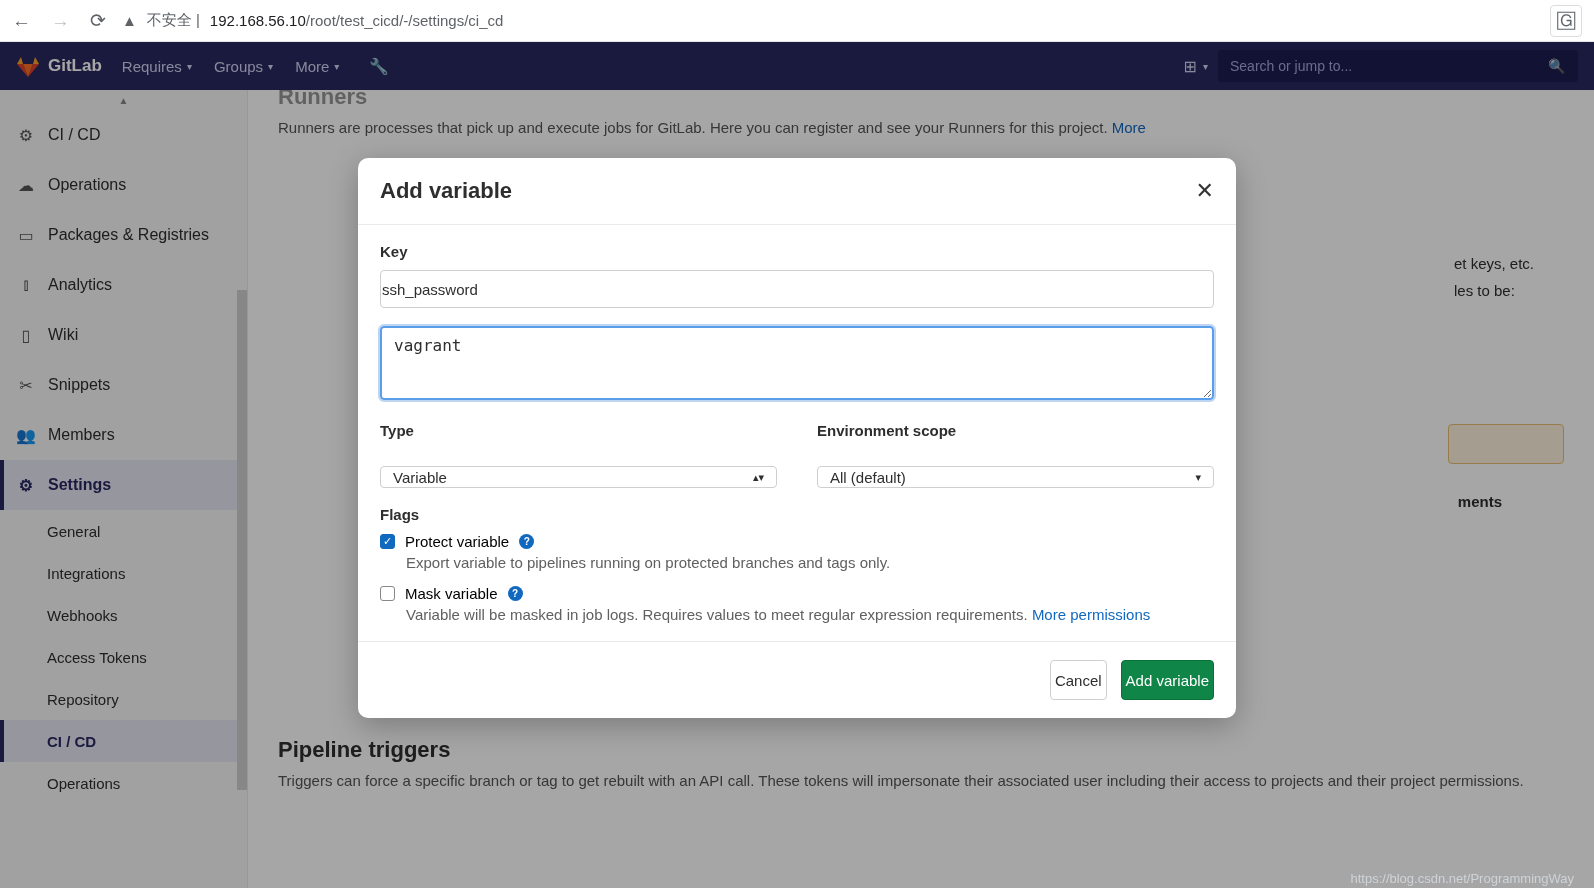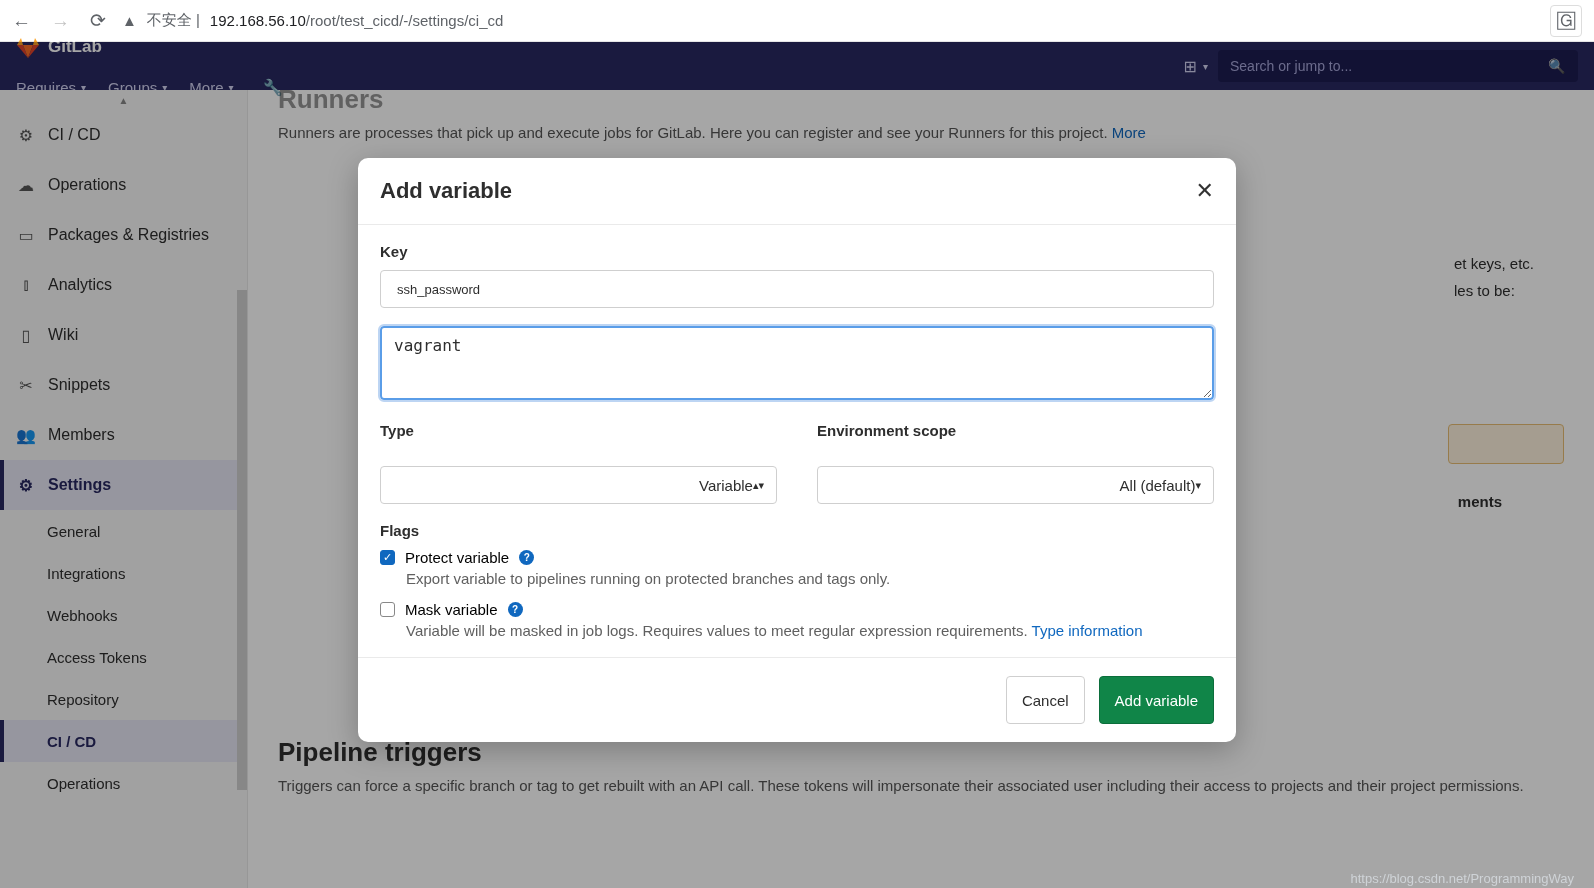--- a/index.html
+++ b/index.html
@@ -9,21 +9,21 @@
     .browser-bar { display: flex; align-items: center; height: 42px; padding: 0 12px; background: #fff; border-bottom: 1px solid #e5e5e5; gap: 16px; }
     .browser-nav-icons { display: flex; align-items: center; gap: 20px; font-size: 19px; color: #5f6368; }
     .browser-nav-icons .disabled { color: #c2c2c2; }
     .address-bar { flex: 1; display: flex; align-items: center; gap: 10px; font-size: 15px; color: #5f6368; }
     .address-bar .warning { color: #5f6368; }
     .address-url .part-dark { color: #202124; }
     .translate-icon { font-size: 16px; color: #5f6368; padding: 6px; border: 1px solid #ddd; border-radius: 4px; }
 
     
     .topnav { height: 48px; background: #292961; display: flex; align-items: center; padding: 0 16px; color: #d1d1f0; position: relative; }
-    .topnav-left { display: flex; align-items: flex-start; gap: 20px; flex-direction: column; }
+    .topnav-left { display: flex; align-items: center; gap: 20px; }
     .brand { display: flex; align-items: center; gap: 8px; font-size: 17px; font-weight: 600; color: #fff; }
     .brand-logo { width: 24px; height: 22px; }
     .top-links { display: flex; gap: 22px; font-size: 15px; }
     .top-links .item { display: flex; align-items: center; gap: 5px; cursor: pointer; }
     .chevdown { font-size: 10px; }
     .wrench { font-size: 16px; margin-left: 8px; }
     .topnav-right { position: absolute; right: 16px; display: flex; align-items: center; gap: 10px; }
     .newplus { display: flex; align-items: center; gap: 6px; font-size: 16px; }
     .search-box { width: 360px; height: 32px; background: #1c1c50; border-radius: 4px; display: flex; align-items: center; padding: 0 12px; color: #a5a5d7; font-size: 14px; justify-content: space-between; }
 
@@ -34,53 +34,53 @@
     .sidebar-scroll { position: absolute; right: 0; top: 200px; width: 10px; height: 500px; background: #d0d0d0; border-radius: 0; }
     .side-item { display: flex; align-items: center; gap: 14px; height: 50px; padding: 0 18px; color: #2e2e2e; font-size: 16px; cursor: pointer; }
     .side-item.active { background: #e6e6f4; border-left: 4px solid #292961; padding-left: 14px; font-weight: 600; color: #292961; }
     .side-item .side-icon { width: 16px; height: 16px; display: flex; align-items: center; justify-content: center; color: #555; }
     .side-item.active .side-icon { color: #292961; }
     .sub-item { height: 42px; padding-left: 47px; display: flex; align-items: center; font-size: 15px; color: #2e2e2e; cursor: pointer; }
     .sub-item.active { background: #e6e6f4; font-weight: 600; color: #292961; border-left: 4px solid #292961; padding-left: 43px; }
 
     
     .main { flex: 1; padding: 0 30px; color: #2e2e2e; position: relative; overflow: hidden; }
-    .section-title { font-size: 26px; font-weight: 600; margin-top: 0; }
+    .section-title { font-size: 22px; font-weight: 600; margin-top: 0; }
     .section-desc { color: #555; font-size: 15px; margin-top: 6px; line-height: 1.55; }
     .runners-block { margin-top: -6px; }
     .more-link { color: #1068bf; }
     .variables-text1 { position: absolute; right: 60px; top: 160px; font-size: 15px; color: #2e2e2e; line-height: 1.8; }
     .highlighted-row { position: absolute; right: 30px; top: 334px; width: 116px; height: 40px; background: #fdf1dd; border: 1px solid #e9be74; border-radius: 4px; }
     .env-label { position: absolute; right: 92px; top: 403px; font-size: 15px; font-weight: 600; }
     .pipeline-block { position: absolute; top: 647px; left: 30px; right: 30px; }
     .watermark { position: absolute; right: 20px; bottom: 2px; color: #cfd3d7; font-size: 13px; }
 
     
     .backdrop { position: absolute; left: 0; right: 0; top: 42px; bottom: 0; background: rgba(0,0,0,0.35); }
     .modal { position: absolute; left: 50%; top: 158px; transform: translateX(-50%); width: 878px; background: #fff; border-radius: 10px; box-shadow: 0 8px 30px rgba(0,0,0,0.25); overflow: hidden; }
     .modal-header { display: flex; justify-content: space-between; align-items: center; padding: 20px 22px; border-bottom: 1px solid #eaeaea; }
     .modal-title { font-size: 22px; font-weight: 600; color: #2e2e2e; }
     .close-x { font-size: 22px; color: #333; cursor: pointer; }
     .modal-body { padding: 18px 22px 0 22px; }
     .modal-body label { font-weight: 600; font-size: 15px; color: #2e2e2e; display: block; margin-bottom: 10px; }
     .modal-body .field-block { margin-bottom: 18px; }
-    .text-input { width: 100%; height: 38px; border: 1px solid #cfcfcf; border-radius: 4px; padding: 0 16px; font-size: 13px; color: #2e2e2e; }
+    .text-input { width: 100%; height: 38px; border: 1px solid #cfcfcf; border-radius: 4px; padding: 0 1px; font-size: 15px; color: #2e2e2e; }
     .textarea-input { width: 100%; height: 74px; border: 2px solid #5a9de8; outline: 2px solid #bdd5f3; border-radius: 4px; padding: 8px 12px; font-family: "SFMono-Regular", Consolas, monospace; font-size: 16px; color: #2e2e2e; resize: vertical; }
     .row-two { display: flex; gap: 40px; }
     .row-two .col { flex: 1; }
-    .select-input { width: 100%; height: 38px; border: 1px solid #cfcfcf; border-radius: 4px; padding: 0 12px; font-size: 15px; color: #2e2e2e; background: #fff; display: flex; align-items: center; justify-content: flex-end; cursor: pointer; margin-top: 27px; }
+    .select-input { width: 100%; height: 22px; border: 1px solid #cfcfcf; border-radius: 4px; padding: 0 12px; font-size: 15px; color: #2e2e2e; background: #fff; display: flex; align-items: center; justify-content: space-between; cursor: pointer; margin-top: 27px; }
     .select-caret { font-size: 11px; }
     .flag-row { margin-bottom: 14px; }
     .flag-row .flag-line { display: flex; align-items: center; gap: 10px; font-size: 15px; }
     .flag-row .flag-desc { margin-left: 26px; color: #606060; font-size: 15px; margin-top: 4px; }
     .help-circle { width: 15px; height: 15px; background: #1068bf; color: #fff; border-radius: 50%; display: inline-flex; align-items: center; justify-content: center; font-size: 10px; font-weight: 700; }
     .checkbox { width: 15px; height: 15px; border: 1px solid #888; border-radius: 3px; display: inline-flex; align-items: center; justify-content: center; font-size: 11px; color: #fff; }
     .checkbox.checked { background: #1068bf; border-color: #1068bf; }
     .modal-footer { display: flex; justify-content: flex-end; gap: 14px; padding: 18px 22px; border-top: 1px solid #eaeaea; margin-top: 12px; }
-    .btn { height: 48px; padding: 0 15px; border-radius: 4px; font-size: 15px; cursor: pointer; display: flex; align-items: center; }
+    .btn { height: 40px; padding: 0 4px; border-radius: 4px; font-size: 15px; cursor: pointer; display: flex; align-items: center; }
     .btn-default { background: #fff; border: 1px solid #cfcfcf; color: #2e2e2e; }
     .btn-success { background: #108548; color: #fff; border: 1px solid #0b6e3b; }
   </style>
 </head>
 <body>
 
 <div class="browser-bar">
   <div class="browser-nav-icons">
     <span>←</span>
     <span class="disabled">→</span>
@@ -240,21 +240,21 @@
         </div>
         <div class="flag-desc">Export variable to pipelines running on protected branches and tags only.</div>
       </div>
       <div class="flag-row">
         <div class="flag-line">
           <span class="checkbox"></span>
           <span>Mask variable</span>
           <span class="help-circle">?</span>
         </div>
         <div class="flag-desc">
-          <span>Variable will be masked in job logs. Requires values to meet regular expression requirements. </span><span class="more-link">Type information</span>
+          <span>Variable will be masked in job logs. Requires values to meet regular expression requirements. </span><span class="more-link">More permissions</span>
         </div>
       </div>
     </div>
   </div>
   <div class="modal-footer">
     <div class="btn btn-default">Cancel</div>
     <div class="btn btn-success">Add variable</div>
   </div>
 </div>
 

